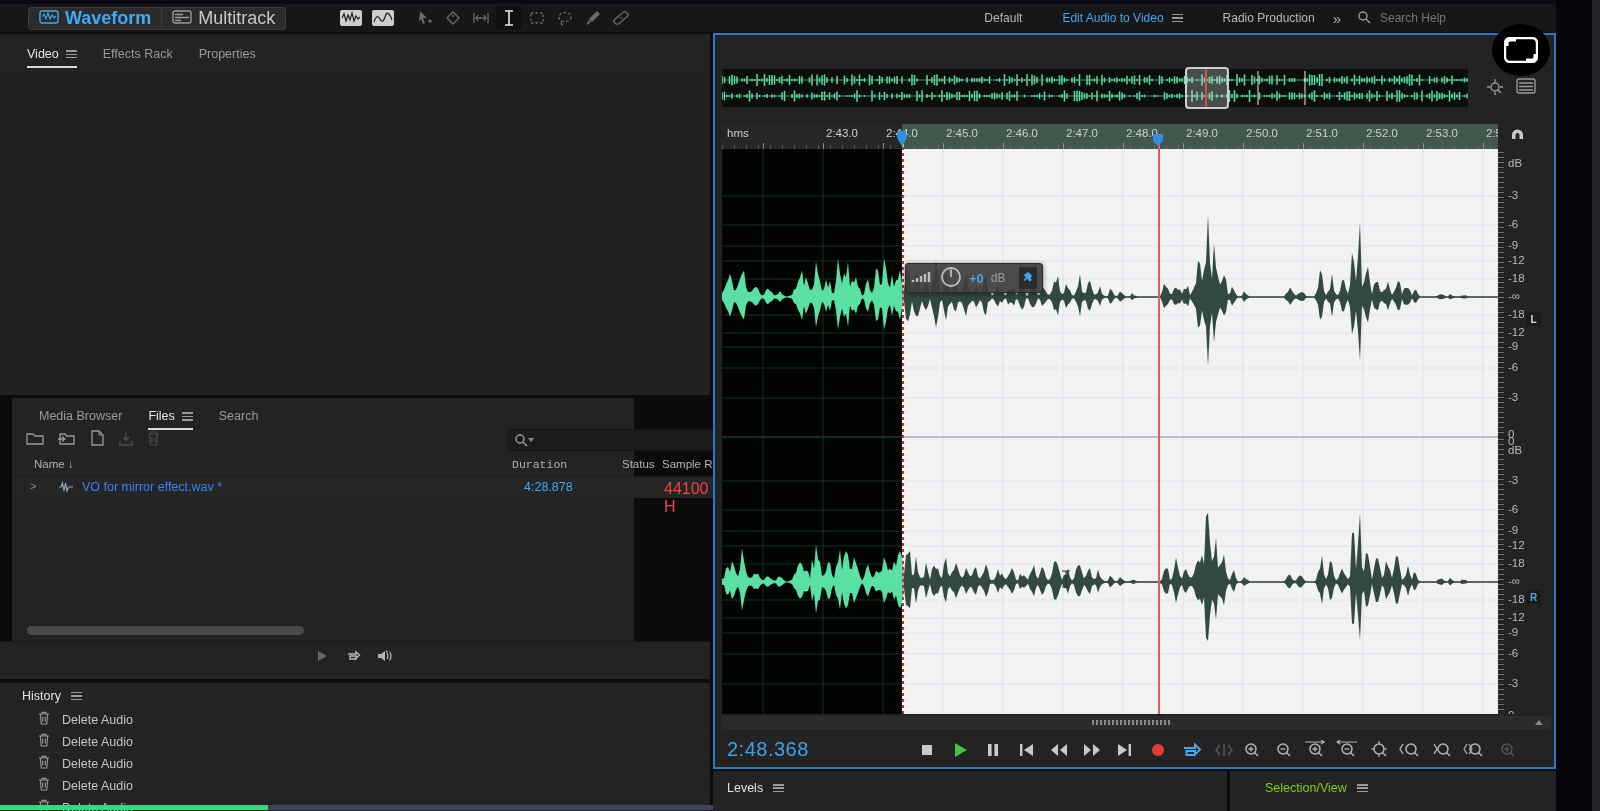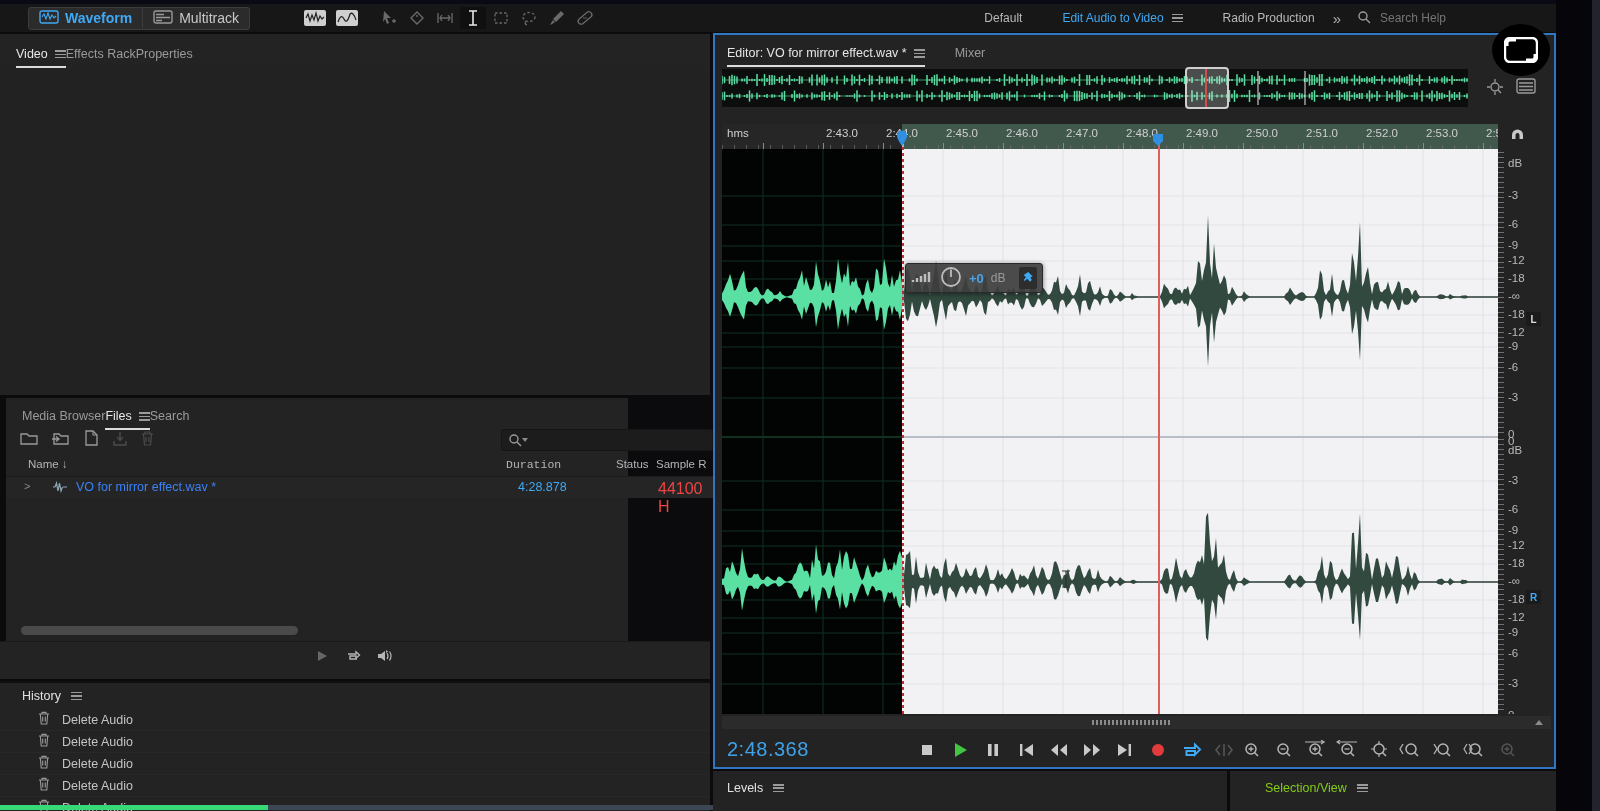--- a/index.html
+++ b/index.html
@@ -1,29 +1,29 @@
 <!DOCTYPE html>
 <html><head>
 <meta charset="utf-8">
 <style>
   html,body{margin:0;padding:0;background:#050507;}
   #stage{position:relative;width:1600px;height:811px;overflow:hidden;
          font-family:"Liberation Sans",sans-serif;color:#c8c8c8;font-size:12px;
          background:#0b0b0e;}
   .abs{position:absolute;}
   .panel{background:#232323;}
-  .tabs{display:flex;align-items:center;padding-left:16px;height:28px;}
+  .tabs{display:flex;align-items:center;gap:26px;padding-left:27px;height:28px;}
   .tab{color:#9a9a9a;cursor:default;position:relative;display:flex;align-items:center;gap:7px;font-size:12.5px;}
   .tab.active{color:#e6e6e6;}
   .tab.active::after{content:"";position:absolute;left:0;right:0;bottom:-7px;height:2px;background:#dcdcdc;}
   .menu-lines{display:inline-block;width:11px;height:9px;
     background:repeating-linear-gradient(#9a9a9a 0 1.5px,transparent 1.5px 3.5px);}
   .toolbtn{display:flex;align-items:center;justify-content:center;width:26px;height:22px;}
   .mode-btn{display:flex;align-items:center;gap:6px;height:21px;padding:0 10px;
-    background:#2b2b2b;border:1px solid #3c3c3c;font-size:14px;text-align:right;}
+    background:#2b2b2b;border:1px solid #3c3c3c;font-size:18px;text-align:right;}
   .ws-tab{color:#b8b8b8;font-size:12px;display:flex;gap:8px;align-items:center;}
   .ws-tab.active{color:#3fa9f5;}
   .hrow{display:flex;align-items:center;gap:12px;height:21px;padding-left:38px;border-bottom:1px solid #282828;color:#c4c4c4;font-size:12.5px;}
   .rlabel{position:absolute;top:3px;color:#cfcfcf;font-size:11.5px;white-space:nowrap;}
   .rtick{position:absolute;bottom:0;width:1px;height:6px;background:#8a8a8a;}
   .dblabel{position:absolute;left:10px;color:#b9b9b9;font-size:11.5px;white-space:nowrap;}
   .badge{position:absolute;left:28px;width:15px;height:14px;background:#1b1b1b;
     display:flex;align-items:center;justify-content:center;font-size:10px;font-weight:bold;color:#dcdcdc;}
   .tbtn{width:26px;height:22px;display:flex;align-items:center;justify-content:center;}
   .zbtn{width:30px;height:22px;display:flex;align-items:center;justify-content:center;gap:1px;color:#b5b5b5;font-size:11px;}
@@ -150,21 +150,21 @@
         <span class="tab">
           <span>Effects Rack</span>
         </span>
         <span class="tab">
           <span>Properties</span>
         </span>
       </div>
     <div style="position:absolute;left:0;top:36px;right:0;bottom:0;background:#222222;"></div>
   </div>
 
-  <div class="abs panel" style="left:6px;top:398px;width:622px;height:243px;">
+  <div class="abs panel" style="left:12px;top:398px;width:622px;height:243px;">
     <div class="tabs" id="files-tabs" style="margin-top:4px;">
         <span class="tab">
           <span>Media Browser</span>
         </span>
         <span class="tab active">
           <span>Files</span>
           <span class="menu-lines"></span>
         </span>
         <span class="tab">
           <span>Search</span>
@@ -267,29 +267,20 @@
           <span>Delete Audio</span>
         </div>
       </div>
   </div>
 
   <div class="abs" style="left: 0px; top: 805px; height: 5px; background: rgb(61, 70, 84); width: 750px;" id="prog-track"></div>
   <div class="abs" style="left: 0px; top: 805px; height: 5px; width: 268px; background: rgb(54, 217, 117);" id="prog-green"></div>
 
   <div class="abs" style="left:713px;top:33px;width:843px;height:736px;background:#232323;border:2px solid #2f77c2;box-sizing:border-box;">
 
-    <div class="tabs" id="editor-tabs" style="margin-top:4px;padding-left:12px;gap:30px;">
-        <span class="tab active">
-          <span>Editor: VO for mirror effect.wav *</span>
-          <span class="menu-lines"></span>
-        </span>
-        <span class="tab">
-          <span>Mixer</span>
-        </span>
-      </div>
 
     <div class="abs" style="left:7px;top:34px;width:746px;height:38px;background:#0c0e0d;" id="overview-holder"><svg width="746" height="38" viewBox="0 0 746 38" xmlns="http://www.w3.org/2000/svg">
           <line x1="0" y1="11" x2="746" y2="11" stroke="#5be0a3" stroke-width="0.8" opacity="0.8"></line>
           <line x1="0" y1="6.8" x2="0" y2="15.2" stroke="#5be0a3" stroke-width="1.5"></line>
           <line x1="2.5" y1="7.8" x2="2.5" y2="14.2" stroke="#5be0a3" stroke-width="1.5"></line>
           <line x1="7.5" y1="7.1" x2="7.5" y2="14.9" stroke="#5be0a3" stroke-width="1.5"></line>
           <line x1="10" y1="5.8" x2="10" y2="16.2" stroke="#5be0a3" stroke-width="1.5"></line>
           <line x1="12.5" y1="6.7" x2="12.5" y2="15.3" stroke="#5be0a3" stroke-width="1.5"></line>
           <line x1="15" y1="7.5" x2="15" y2="14.5" stroke="#5be0a3" stroke-width="1.5"></line>
           <line x1="20" y1="9.4" x2="20" y2="12.6" stroke="#5be0a3" stroke-width="1.5"></line>

